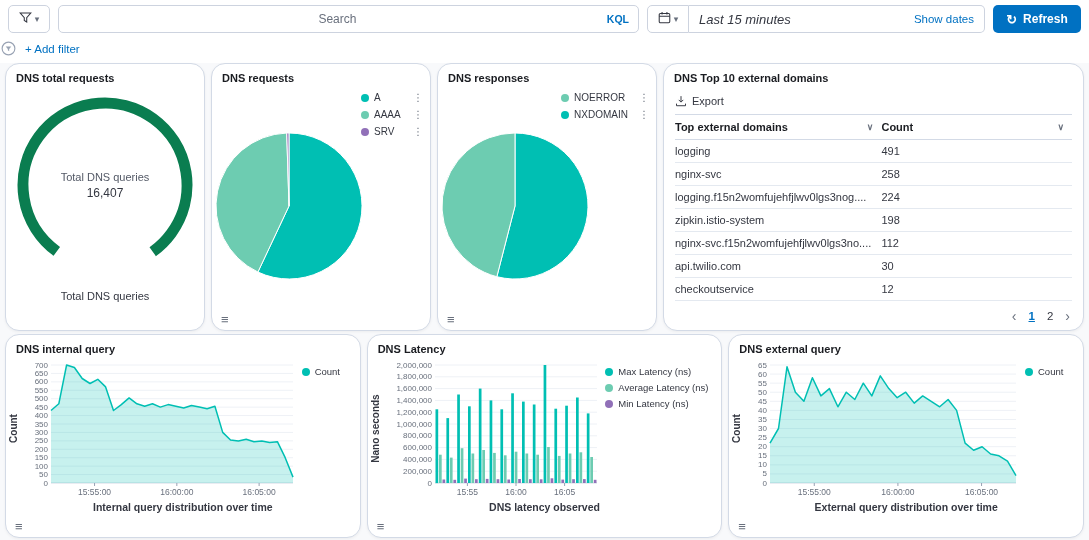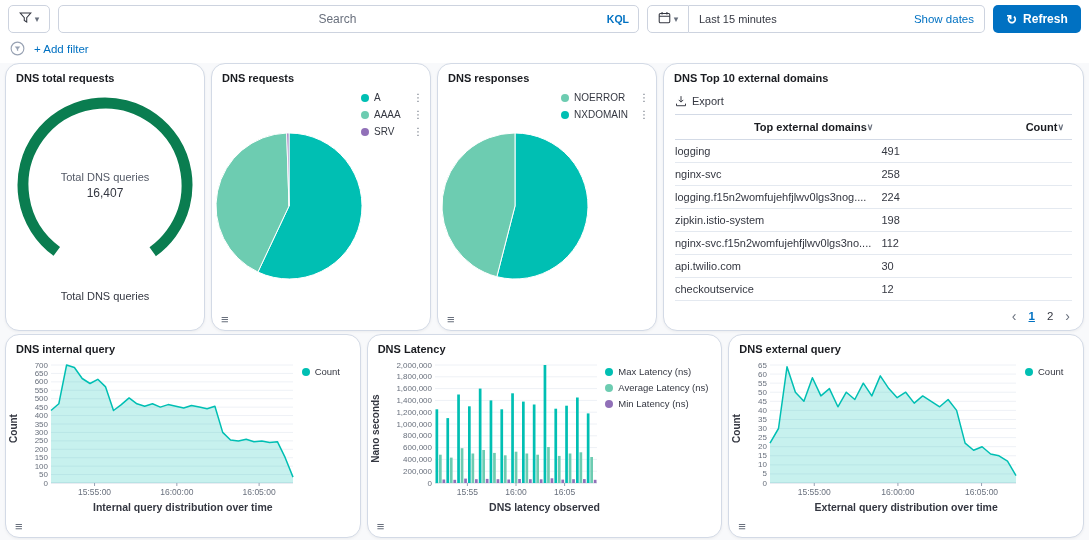--- a/index.html
+++ b/index.html
@@ -13,29 +13,29 @@
   .chev { font-size:9px; color:#69707d; }
   .search-field { flex:1; height:28px; border:1px solid #cdd3df; border-radius:5px; background:#fff;
                   display:flex; align-items:center; padding:0 9px; }
   .search-field input { border:none; outline:none; flex:1; font-size:12px; color:#343741; font-family:inherit; background:transparent;text-align:center; }
   .search-field input::placeholder { color:#69707d; }
   .kql { font-size:10.5px; font-weight:700; color:#0071c2; cursor:pointer; }
   .date-group { display:flex; flex:none; }
   .date-field { width:296px; height:28px; border:1px solid #cdd3df; border-left:none; border-radius:0 5px 5px 0;
                 background:#fff; display:flex; align-items:center; justify-content:space-between; padding:0 10px; }
   .date-group .icon-btn { border-radius:5px 0 0 5px; }
-  .time-range { font-size:11px; color:#343741; }
+  .time-range { font-size:13px; color:#343741;font-style:italic; }
   .show-dates { font-size:11.5px; color:#0071c2; text-decoration:none; cursor:pointer; }
   .refresh-btn { height:28px; min-width:88px; background:#0071c2; color:#fff; border:none; border-radius:5px;
                  font-size:12px; font-weight:700; font-family:inherit; display:flex; align-items:center;
                  justify-content:center; gap:6px; cursor:pointer; flex:none; }
   .refresh-ico { font-size:13px; line-height:1; }
 
   
-  .filterbar { display:flex; align-items:center; gap:9px; padding:4px 10px 7px; background:#fff; }
+  .filterbar { display:flex; align-items:center; gap:9px; padding:4px 1px 7px; background:#fff; }
   .add-filter { color:#0071c2; font-size:11.5px; text-decoration:none; cursor:pointer; }
 
   
   .row1 { display:grid; grid-template-columns:200px 220px 220px 1fr; gap:6px; padding:0 5px; height:268px; }
   .row2 { display:grid; grid-template-columns:repeat(3,1fr); gap:6px; padding:0 5px; margin-top:3px; height:204px; }
   .panel { background:#fff; border:1px solid #d3dae6; border-radius:14px; position:relative; overflow:hidden;
            box-shadow:0 1px 3px rgba(0,0,0,.05); }
   .panel-title { font-size:11px; font-weight:700; color:#1a1c21; padding:8px 10px 2px; white-space:nowrap;
                  overflow:hidden; text-overflow:ellipsis; }
   .legend-toggle { position:absolute; bottom:4px; left:9px; font-size:13px; color:#69707d; cursor:pointer; line-height:1; }
@@ -56,21 +56,21 @@
   .legend-item { display:flex; align-items:center; gap:5px; font-size:10px; color:#343741; cursor:pointer; }
   .legend-dot { width:8px; height:8px; border-radius:50%; flex:none; }
   .legend-label { white-space:nowrap; }
   .legend-menu { color:#69707d; margin-left:auto; padding-left:6px; font-size:10px; cursor:pointer; }
 
   
   .export-row { display:flex; align-items:center; gap:5px; padding:9px 11px 7px; font-size:11px; color:#343741; cursor:pointer; }
   .domains-table { width:calc(100% - 22px); margin:0 11px; border-collapse:collapse; font-size:11px; table-layout:fixed; }
   .domains-table th { text-align:left; font-weight:700; color:#1a1c21; padding:6px 0;
                       border-top:1px solid #d3dae6; border-bottom:1px solid #d3dae6; }
-  .domains-table th .th-inner { display:flex; align-items:center; justify-content:flex-end; padding-right:8px; }
+  .domains-table th .th-inner { display:flex; align-items:center; justify-content:space-between; padding-right:8px; }
   .domains-table td { padding:5px 0; border-bottom:1px solid #e4e9f0; color:#343741; white-space:nowrap;
                       overflow:hidden; text-overflow:ellipsis; }
   .col-domain { width:52%; }
   .sort-chev { color:#69707d; font-size:9px; }
   .pagination { position:absolute; bottom:7px; right:13px; display:flex; align-items:center; gap:12px;
                 font-size:11.5px; color:#343741; }
   .pg-arrow { color:#69707d; font-size:14px; line-height:1; cursor:pointer; }
   .pg-num { cursor:pointer; }
   .pg-num.active { color:#0071c2; font-weight:700; text-decoration:underline; }
 

